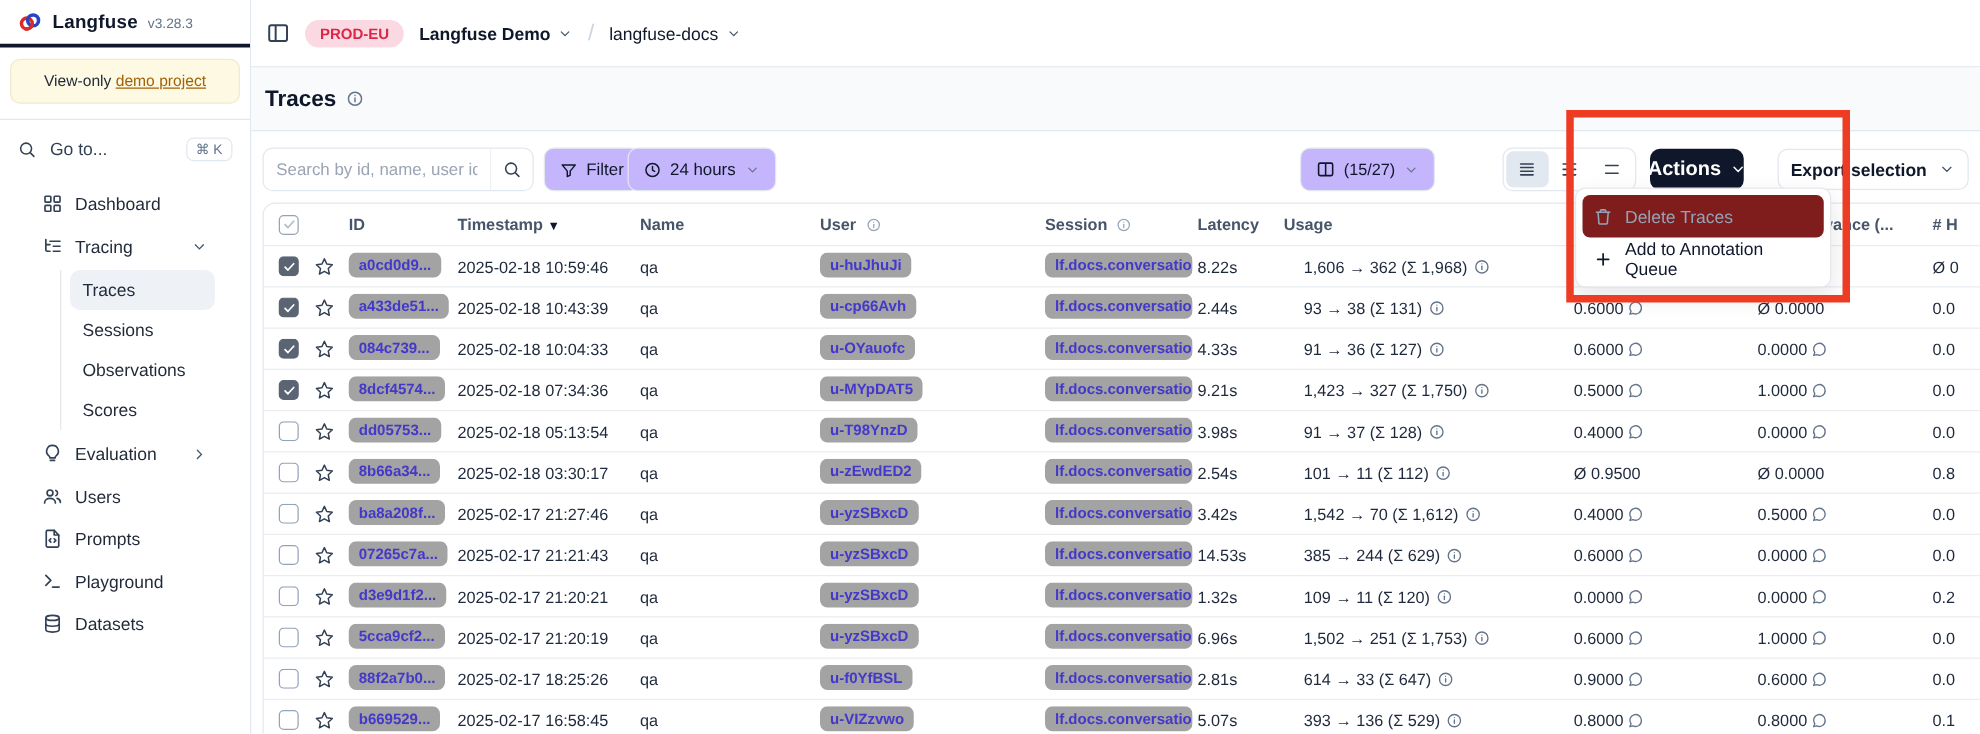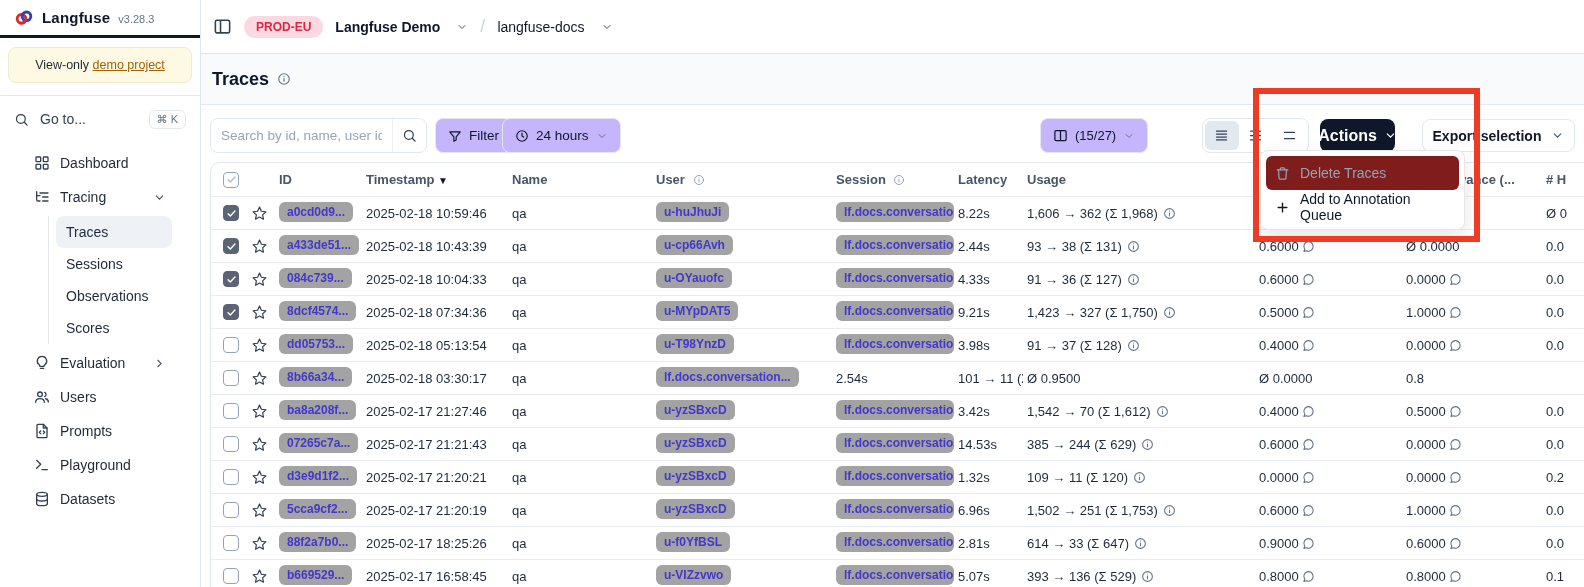--- a/index.html
+++ b/index.html
@@ -32,21 +32,21 @@
   .subnav { margin:2px 0 2px 20px; border-left:1px solid #e5e7eb; padding-left:7px; }
   .subnav .nav-item { height:32px; padding-left:10px; }
   .subnav .nav-item.active { background:#eef2f6; }
 
   
   .main { position:absolute; left:201px; top:0; width:1383px; height:587px; }
   .topbar { height:54px; border-bottom:1px solid #e2e8f0; display:flex; align-items:center;
     gap:12px; padding:0 12px; background:#fff; }
   .env-badge { background:#fbd9e2; color:#dc2645; font-size:12px; font-weight:bold;
     border-radius:999px; padding:4px 12px; }
-  .crumb { display:flex; align-items:center; gap:16px; font-weight:600; font-size:14px;
+  .crumb { display:flex; align-items:center; gap:6px; font-weight:600; font-size:14px;
     color:#0f172a; cursor:pointer; }
   .crumb .chev { color:#475569; }
   .crumb-sep { color:#cbd5e1; font-size:18px; }
   .titlebar { height:51px; background:#f8fafc; border-bottom:1px solid #e2e8f0;
     display:flex; align-items:center; gap:8px; padding:0 11px; }
   .page-title { font-size:18px; font-weight:bold; color:#0f172a; }
   .muted-icon { color:#64748b; }
 
   
   .btn { border:1px solid #e2e8f0; background:#c4b5fd; border-radius:8px; height:35px;
@@ -90,21 +90,21 @@
   .cb { width:16px; height:16px; border:1.5px solid #94a3b8; border-radius:4px;
     display:flex; align-items:center; justify-content:center; background:#fff; cursor:pointer; }
   .cb.checked { background:#5b6472; border-color:#5b6472; color:#fff; }
   .cb.ind { color:#b3bcc7; }
   .cb svg { visibility:hidden; }
   .cb.checked svg, .cb.ind svg { visibility:visible; }
   .star { color:#334155; cursor:pointer; }
   .pill { display:inline-block; background:#a3a3a3; color:#4338ca; font-weight:bold;
     font-size:12px; border-radius:6px; padding:3px 8px; max-width:100%; overflow:hidden;
     white-space:nowrap; cursor:pointer; }
-  .usage-cell { display:flex; align-items:center; gap:5px; }
+  .usage-cell { display:flex; align-items:center; gap:5px;margin-left:16px; }
   .score { display:inline-flex; align-items:center; gap:3px; }
   .bubble-icon { color:#64748b; }
   .th-sb { padding-left:34px; }
   .th-sa span { margin-left:-10px; display:inline-block; }
 
   
   .menu { position:absolute; left:1260px; top:150px; width:205px; z-index:10;
     background:#fff; border:1px solid #e5e7eb; border-radius:8px; padding:5px;
     box-shadow:0 8px 20px rgba(15,23,42,.10); }
   .menu-item { height:34px; display:flex; align-items:center; gap:10px; padding:0 9px;
@@ -616,20 +616,21 @@
     <div class="td">
       <span class="star">
         <svg width="17" height="17" viewBox="0 0 24 24" fill="none" stroke="currentColor" stroke-width="1.7" stroke-linejoin="round">
                 <path d="m12 3 2.7 5.8 6.3.8-4.6 4.3 1.2 6.2L12 17l-5.6 3.1 1.2-6.2L3 9.6l6.3-.8L12 3z"></path>
               </svg>
       </span>
     </div>
     <div class="td"><span class="pill">8b66a34...</span></div>
     <div class="td">2025-02-18 03:30:17</div>
     <div class="td">qa</div>
+    <div class="td"><span class="pill">u-zEwdED2</span></div>
     <div class="td"><span class="pill">lf.docs.conversation...</span></div>
     <div class="td">2.54s</div>
     <div class="td usage-cell">
       <span>101 → 11 (Σ 112)</span>
       <svg class="muted-icon" width="13" height="13" viewBox="0 0 24 24" fill="none" stroke="currentColor" stroke-width="2" stroke-linecap="round">
               <circle cx="12" cy="12" r="9"></circle>
               <path d="M12 11v5"></path>
               <path d="M12 7.5h.01"></path>
             </svg>
     </div>

